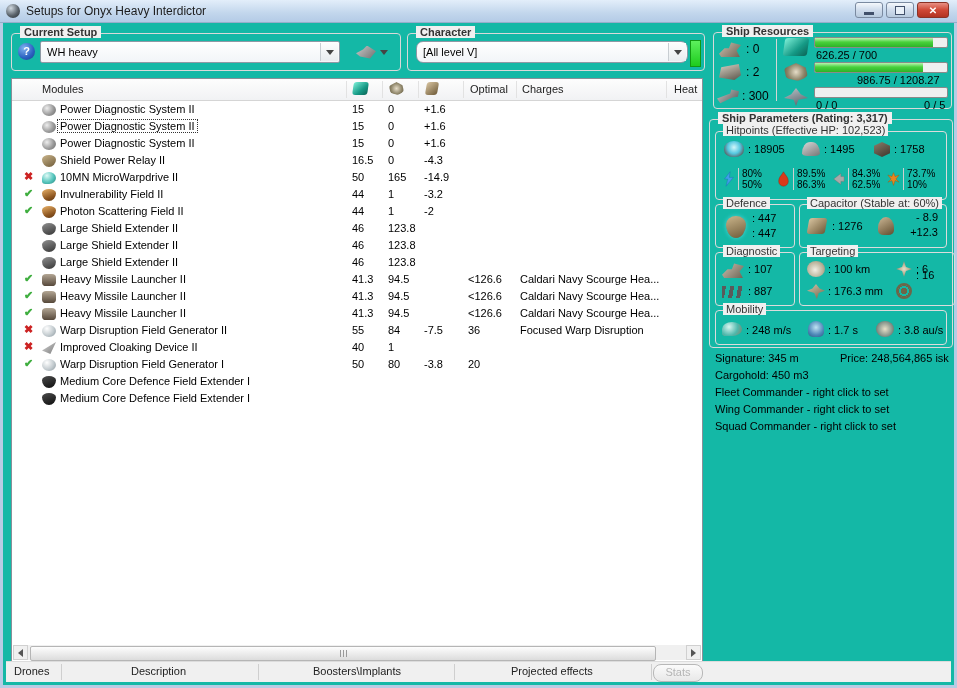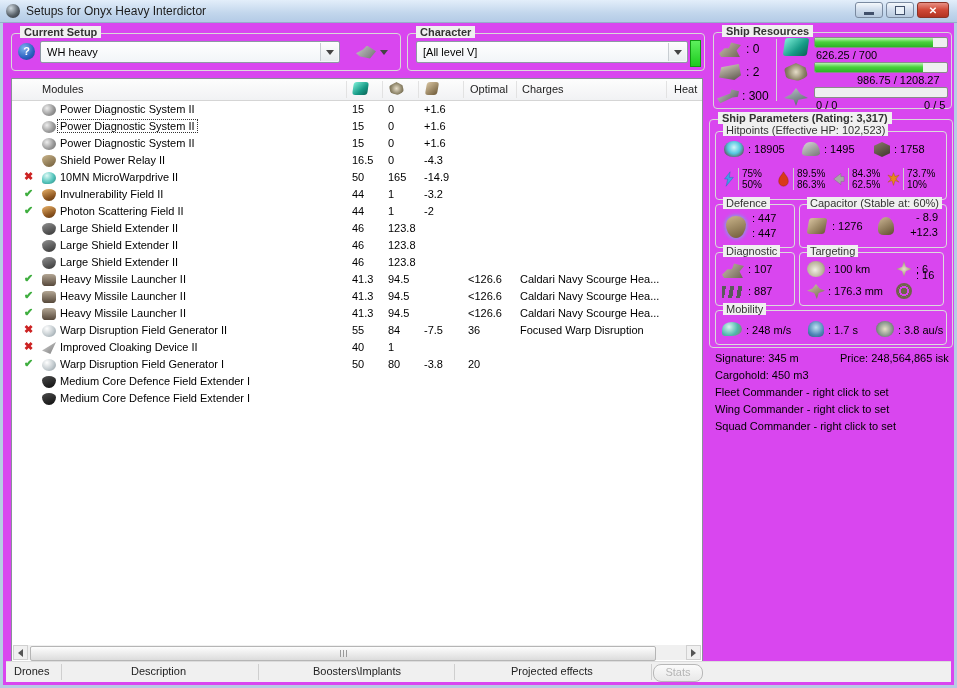--- a/index.html
+++ b/index.html
@@ -1,17 +1,17 @@
 <!DOCTYPE html>
 <html><head>
 <meta charset="utf-8">
 <style>
   html,body{margin:0;padding:0;}
   body{width:957px;height:688px;font-family:"Liberation Sans",sans-serif;font-size:11px;color:#000;background:#fff;overflow:hidden;}
-  .window{position:absolute;inset:0;background:#d946ef;border-left:3px solid #b7cce4;border-right:3px solid #b7cce4;border-bottom:3px solid #b7cce4;box-sizing:border-box;}
+  .window{position:absolute;inset:0;background:#14b8a6;border-left:3px solid #b7cce4;border-right:3px solid #b7cce4;border-bottom:3px solid #b7cce4;box-sizing:border-box;}
   
   .titlebar{position:absolute;left:-3px;top:0;width:957px;height:22px;background:linear-gradient(#e3eefa,#c2d6ec 60%,#b4cbe6);border-bottom:1px solid #96aecb;}
   .app-icon{position:absolute;left:6px;top:4px;width:14px;height:14px;border-radius:50%;background:radial-gradient(circle at 35% 30%,#cfd8df,#5a636b 55%,#23282d);} 
   .wtitle{position:absolute;left:26px;top:4px;font-size:12px;color:#1c1c1c;}
   .winbtns{position:absolute;right:8px;top:2px;display:flex;gap:3px;}
   .wbtn{width:28px;height:16px;border:1px solid #7a8aa0;border-radius:3px;background:linear-gradient(#f4f8fc,#cfdcec 50%,#b8cade);display:flex;align-items:center;justify-content:center;box-sizing:border-box;}
   .wbtn.close{width:32px;background:linear-gradient(#e89084,#cf4836 50%,#b23322);border-color:#8a3226;color:#fff;font-weight:bold;font-size:10px;}
   .glyph-min{display:block;width:10px;height:3px;background:#41506a;margin-top:6px;}
   .glyph-res{display:block;width:8px;height:7px;border:1px solid #41506a;background:#e8f0f8;}
   
@@ -19,21 +19,21 @@
   .glabel{position:absolute;top:-8px;left:8px;background:#f0f0f0;padding:0 4px;color:#333;white-space:nowrap;font-weight:bold;}
   
   #gb-setup{left:8px;top:33px;width:390px;height:38px;}
   #gb-char{left:404px;top:33px;width:298px;height:38px;}
   .help-icon{position:absolute;left:6px;top:9px;width:17px;height:17px;border-radius:50%;background:radial-gradient(circle at 35% 30%,#7fb2ef,#2a60c0 60%,#1b3f86);color:#fff;font-weight:bold;font-size:11px;text-align:center;line-height:17px;}
   .combo{position:absolute;height:22px;border:1px solid #8e99a5;border-radius:2px;background:linear-gradient(#fff,#f2f5f8);box-sizing:border-box;}
   .combo .cval{position:absolute;left:6px;top:4px;}
   .combo .carrow{position:absolute;right:1px;top:1px;bottom:1px;width:17px;background:linear-gradient(#fdfdfd,#e8ecef);border-left:1px solid #c8cdd2;display:flex;align-items:center;justify-content:center;}
   .tri-down{width:0;height:0;border-left:4px solid transparent;border-right:4px solid transparent;border-top:5px solid #444;}
   #setup-combo{left:28px;top:7px;width:300px;}
-  #char-combo{left:8px;top:7px;width:272px;}
+  #char-combo{left:8px;top:7px;width:272px;border-radius:7px;}
   .ship-menu-btn{position:absolute;left:336px;top:6px;width:48px;height:24px;display:flex;align-items:center;justify-content:center;gap:4px;}
   .ship-blob{width:20px;height:13px;background:linear-gradient(135deg,#c9c9c9,#6f6f6f);clip-path:polygon(0 60%,35% 30%,55% 0,100% 45%,70% 100%,20% 85%);}
   .green-bar{position:absolute;left:282px;top:6px;width:9px;height:25px;background:linear-gradient(#5df05d,#1ecb1e);border:1px solid #119911;}
   
   #gb-res{left:710px;top:32px;width:239px;height:77px;}
   .res-ico{position:absolute;width:22px;height:16px;}
   .i-turret{background:linear-gradient(135deg,#cfc4b2,#6d6354);clip-path:polygon(0 80%,25% 45%,45% 45%,55% 10%,100% 25%,80% 60%,95% 100%,10% 100%);}
   .i-launcher{background:linear-gradient(160deg,#d8d2c4,#5a544a);clip-path:polygon(10% 20%,90% 0,100% 70%,70% 100%,0 85%);}
   .i-calib{background:linear-gradient(135deg,#c8c8c8,#565656);clip-path:polygon(0 65%,60% 35%,65% 10%,100% 20%,95% 55%,70% 60%,15% 95%);}
   .res-val{position:absolute;font-size:12px;}
@@ -90,21 +90,21 @@
   .tabsep{position:absolute;top:2px;height:16px;width:1px;background:#cfcfcf;}
   .stats-btn{position:absolute;right:4px;top:2px;width:48px;height:16px;border:1px solid #b8b8b8;border-radius:8px;background:linear-gradient(#fbfbfb,#e8e8e8);color:#b5b5b5;text-align:center;line-height:15px;}
   
   #gb-params{left:706px;top:119px;width:244px;height:229px;}
   .sub{position:absolute;border:1px solid #dcdcdc;border-radius:4px;box-sizing:border-box;}
   .sublabel{position:absolute;top:-8px;left:7px;background:#f0f0f0;padding:0 3px;color:#333;white-space:nowrap;}
   #gb-hp{left:5px;top:11px;width:232px;height:69px;}
   #gb-def{left:5px;top:84px;width:80px;height:44px;}
   #gb-cap{left:89px;top:84px;width:148px;height:44px;}
   #gb-fire{left:5px;top:132px;width:80px;height:54px;}
-  #gb-targ{left:89px;top:132px;width:145px;height:54px;}
+  #gb-targ{left:89px;top:132px;width:156px;height:54px;}
   #gb-mob{left:5px;top:190px;width:232px;height:35px;}
   .pico{display:inline-block;vertical-align:middle;}
   .i-shieldhp{width:20px;height:16px;background:radial-gradient(circle at 50% 40%,#d2f6fa,#55c8e0 45%,#5c6a70 75%,#3a4348);border-radius:50% 50% 45% 45%;}
   .i-armorhp{width:18px;height:14px;background:linear-gradient(150deg,#d9d9d9,#767676);border-radius:45% 45% 30% 30%/80% 80% 20% 20%;}
   .i-structhp{width:16px;height:15px;background:linear-gradient(150deg,#8b7d6a,#3c342a);clip-path:polygon(50% 0,100% 25%,100% 75%,50% 100%,0 75%,0 25%);}
   .i-defshield{width:20px;height:22px;background:linear-gradient(160deg,#cbb68c,#6e5a38);border-radius:50% 50% 50% 50%/38% 38% 62% 62%;box-shadow:0 0 4px #49d8d8;}
   .i-capbat{width:18px;height:16px;background:linear-gradient(135deg,#d8c4a0,#6e5a38);border-radius:3px;transform:skewX(-10deg);}
   .i-capuse{width:16px;height:18px;background:linear-gradient(150deg,#cdb896,#5f4c2e);border-radius:50% 50% 35% 35%/60% 60% 25% 25%;}
   .i-volley{width:22px;height:16px;background:linear-gradient(135deg,#cfc4b2,#6d6354);clip-path:polygon(0 80%,25% 45%,45% 45%,55% 10%,100% 25%,80% 60%,95% 100%,10% 100%);}
   .i-dps{width:22px;height:12px;background:repeating-linear-gradient(100deg,#5a5a5a 0 4px,transparent 4px 8px);}
@@ -418,21 +418,21 @@
       <span class="pline" style="left:32px;top:11px;">: 18905</span>
       <span class="pico i-armorhp" style="position:absolute;left:86px;top:10px;"></span>
       <span class="pline" style="left:108px;top:11px;">: 1495</span>
       <span class="pico i-structhp" style="position:absolute;left:158px;top:10px;"></span>
       <span class="pline" style="left:178px;top:11px;">: 1758</span>
       <div class="resists">
         <div class="rcell">
           <svg class="rico" viewBox="0 0 16 20">
               <path d="M10 1 L3 10 H7 L5 19 L14 8 H9 Z" fill="#3f9fe8" stroke="#1a6db0" stroke-width="0.5"></path>
             </svg>
-          <span class="rvals"><span>75%</span><br><span>50%</span></span>
+          <span class="rvals"><span>80%</span><br><span>50%</span></span>
         </div>
         <div class="rcell">
           <svg class="rico" viewBox="0 0 16 20">
               <path d="M8 1 C5 6 2 8 2 13 a6 6 0 0 0 12 0 C14 8 11 6 8 1 Z" fill="#d93a1a" stroke="#8f1f08" stroke-width="0.5"></path>
             </svg>
           <span class="rvals"><span>89.5%</span><br><span>86.3%</span></span>
         </div>
         <div class="rcell">
           <svg class="rico" viewBox="0 0 16 20">
               <path d="M2 10 L11 3 V7 H15 V13 H11 V17 Z" fill="#a9a9a9" stroke="#6f6f6f" stroke-width="0.5"></path>

